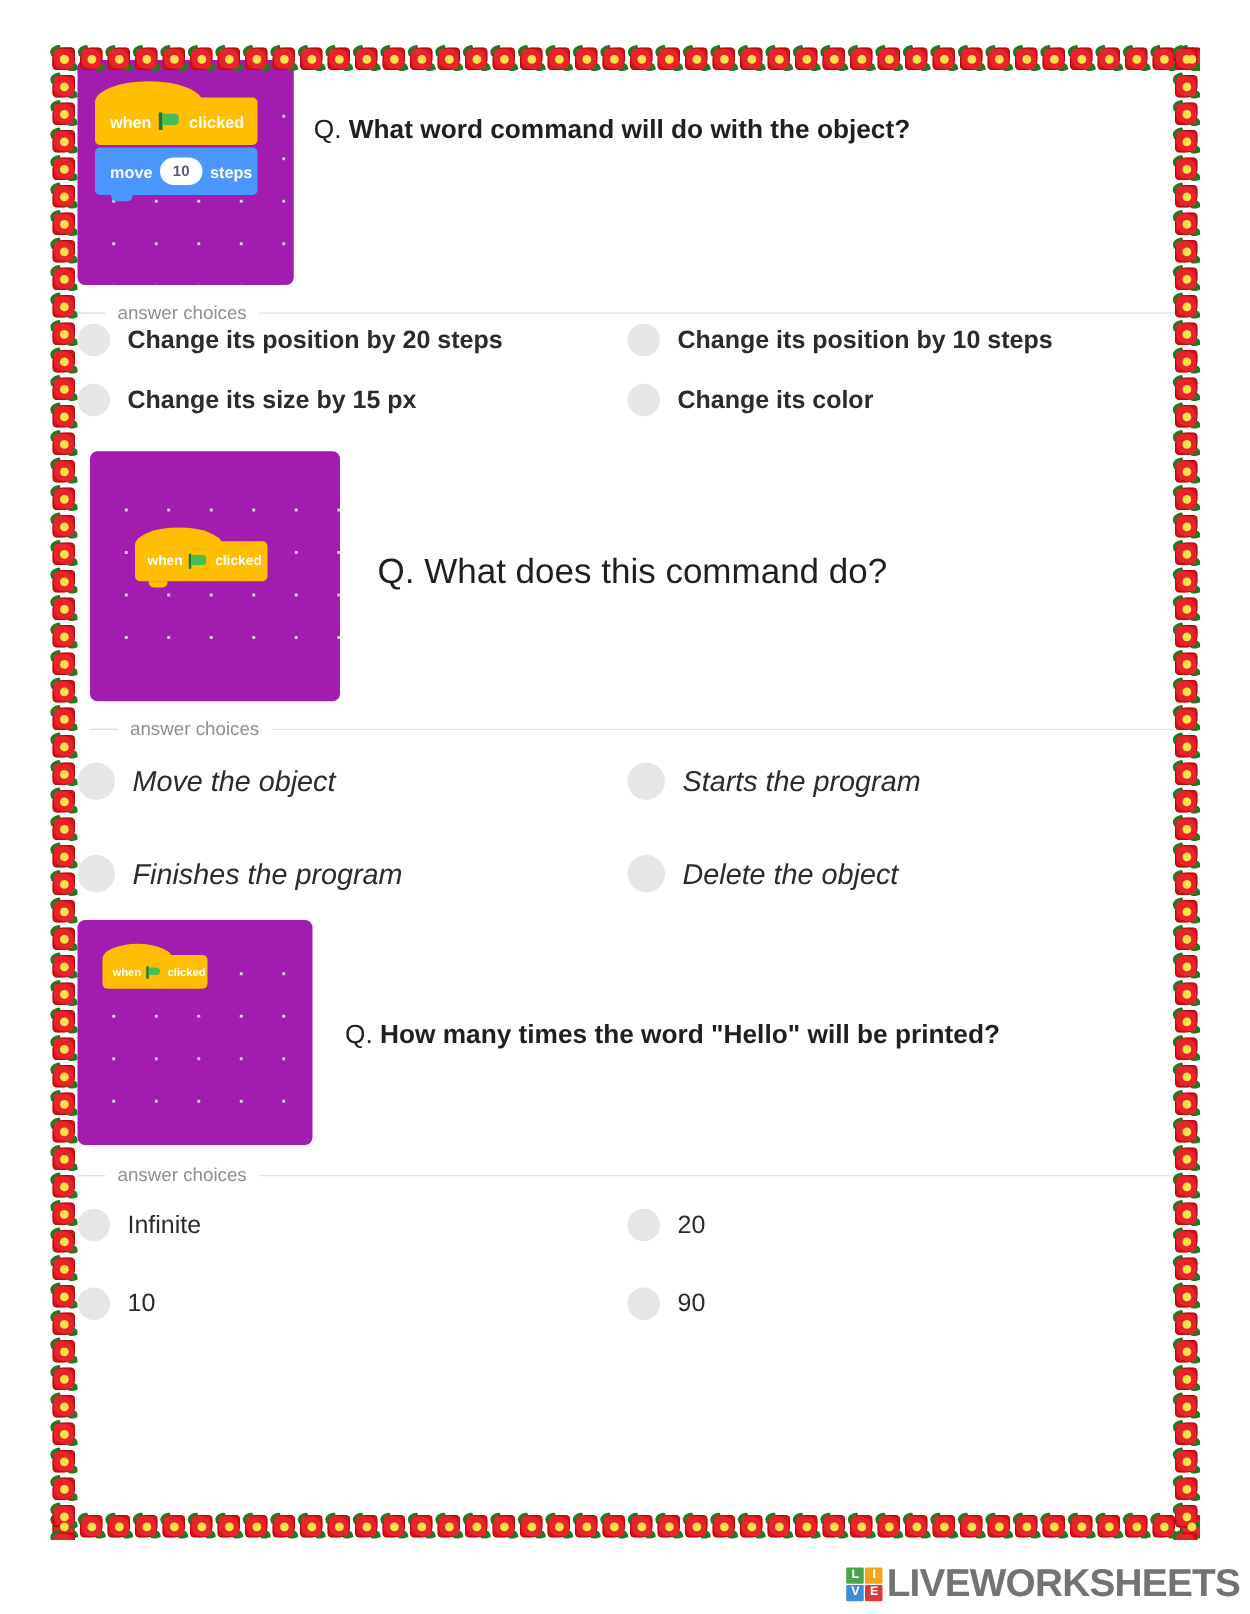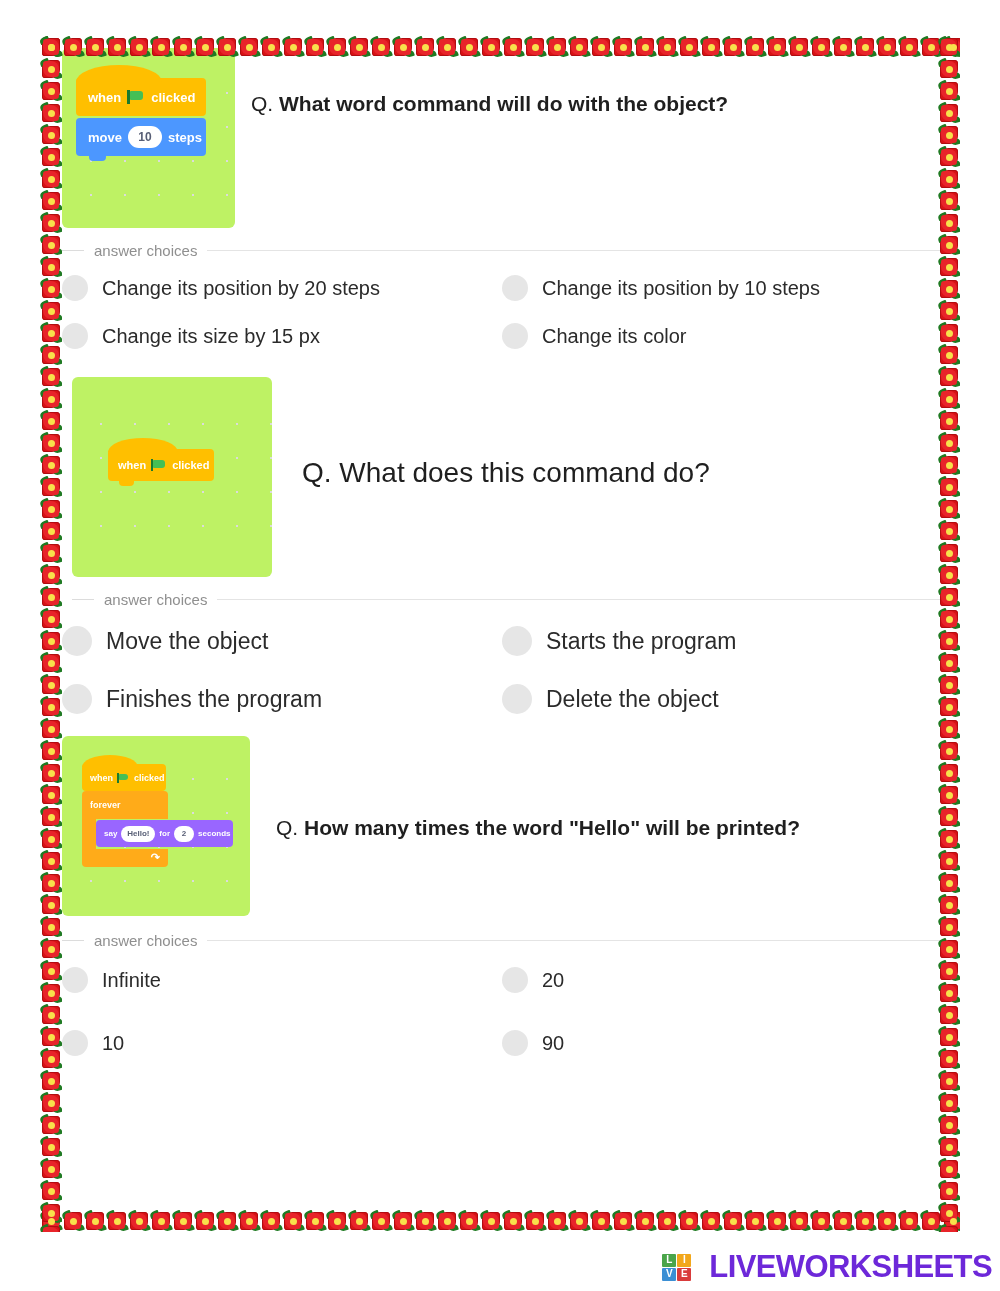--- a/index.html
+++ b/index.html
@@ -93,21 +93,21 @@
   
   .question-block { position: relative; }
 
   .q-row {
     display: flex;
     align-items: flex-start;
   }
 
   
   .scratch-panel {
-    background: #bef264;
+    background: #a21caf;
     border-radius: 6px;
     position: relative;
     overflow: hidden;
     flex: 0 0 auto;
   }
   .scratch-panel .grid {
     position: absolute;
     left: 0; right: 0;
     background-image: radial-gradient(#dcdcdc 1.1px, transparent 1.2px);
     background-size: 34px 34px;
@@ -211,31 +211,31 @@
     border-radius: 50%;
   }
   .answer-label { color: #2b2b2b; }
 
   
   
   #q1 .scratch-panel { width: 173px; height: 180px; }
   #q1 .scratch-panel .grid { top: 18px; bottom: 0; }
   #q1 .q-text { font-size: 21px; padding-top: 44px; }
   #q1 .answers-head { margin-top: 14px; }
-  #q1 .answers-grid { margin-top: 16px; row-gap: 22px; }
+  #q1 .answers-grid { row-gap: 22px; font-weight: bold; }
   #q1 .answer-item { font-size: 20px; }
   #q1 .radio { width: 26px; height: 26px; }
 
   
   #q2 { margin-top: 28px; }
   #q2 .scratch-panel { width: 200px; height: 200px; margin-left: 10px; }
   #q2 .scratch-panel .grid { top: 20px; bottom: 22px; }
   #q2 .q-text { font-size: 28px; padding-top: 80px; padding-left: 30px; }
   #q2 .answers-head { margin-top: 14px; margin-left: 10px; }
-  #q2 .answers-grid { margin-top: 18px; row-gap: 28px; }
+  #q2 .answers-grid { margin-top: 18px; row-gap: 44px; font-style: italic; }
   #q2 .answer-item { font-size: 23px; }
   #q2 .radio { width: 30px; height: 30px; }
 
   
   #q3 { margin-top: 22px; }
   #q3 .scratch-panel { width: 188px; height: 180px; }
   #q3 .scratch-panel .grid { top: 16px; bottom: 18px; }
   #q3 .q-text { font-size: 21px; padding-top: 80px; padding-left: 26px; }
   #q3 .answers-head { margin-top: 16px; }
   #q3 .answers-grid { margin-top: 18px; row-gap: 37px; }
@@ -265,24 +265,23 @@
     color: #ffffff;
     font-size: 10px;
     font-weight: bold;
     font-family: "Liberation Sans", sans-serif;
     border-radius: 1px;
     line-height: 1;
   }
   .logo-word {
     font-size: 31px;
     font-weight: bold;
-    color: #6d28d9;
+    color: #737373;
     letter-spacing: -0.6px;
     font-family: "Liberation Sans", sans-serif;
-    margin-left: 15px;
   }
 </style>
 </head>
 <body>
 
 <div class="border-frame">
   <div class="flower-strip fs-top">
       <span class="flower">
         <span class="leaf-a"></span>
         <span class="leaf-b"></span>
@@ -1570,41 +1569,20 @@
           <div class="sb sb-hat" style="width:84px;height:27px;padding-left:8px;font-size:9px;">
             <div class="hat-dome" style="width:56px;height:12px;left:0;top:-9px;"></div>
             <span>when</span>
             <span class="flag" style="width:13px;height:10px;margin:0 4px;">
               <span class="pole" style="width:2px;height:10px;"></span>
               <span class="cloth" style="left:2px;top:1px;width:9px;height:6px;"></span>
             </span>
             <span>clicked</span>
           </div>
 
-          <div style="position:relative;">
-            <div class="sb sb-forever" style="width:86px;height:28px;padding-left:8px;font-size:9px;border-radius:4px 4px 0 0;">
-              <span>forever</span>
-            </div>
-
-            <div style="position:relative;height:30px;">
-              <div style="position:absolute;left:0;top:0;width:14px;height:30px;background:#ffab19;"></div>
-
-              <div class="sb sb-say" style="position:absolute;left:14px;top:1px;width:137px;height:27px;padding-left:8px;font-size:8px;">
-                <span>say</span>
-                <span class="oval" style="width:34px;height:16px;margin:0 4px;font-size:8px;">Hello!</span>
-                <span>for</span>
-                <span class="oval" style="width:20px;height:16px;margin:0 4px;font-size:8px;">2</span>
-                <span>seconds</span>
-              </div>
-            </div>
-
-            <div class="sb sb-forever" style="width:86px;height:18px;border-radius:0 0 4px 4px;position:relative;">
-              <span style="position:absolute;right:8px;top:3px;color:#ffffff;font-size:11px;line-height:1;">↷</span>
-            </div>
-          </div>
         </div>
       </div>
       <div class="q-text bold">
         <span class="q-prefix">Q.</span>
         <span class="q-body">How many times the word "Hello" will be printed?</span>
       </div>
     </div>
 
     <div class="answers-head">
       <span class="rule-left"></span>

